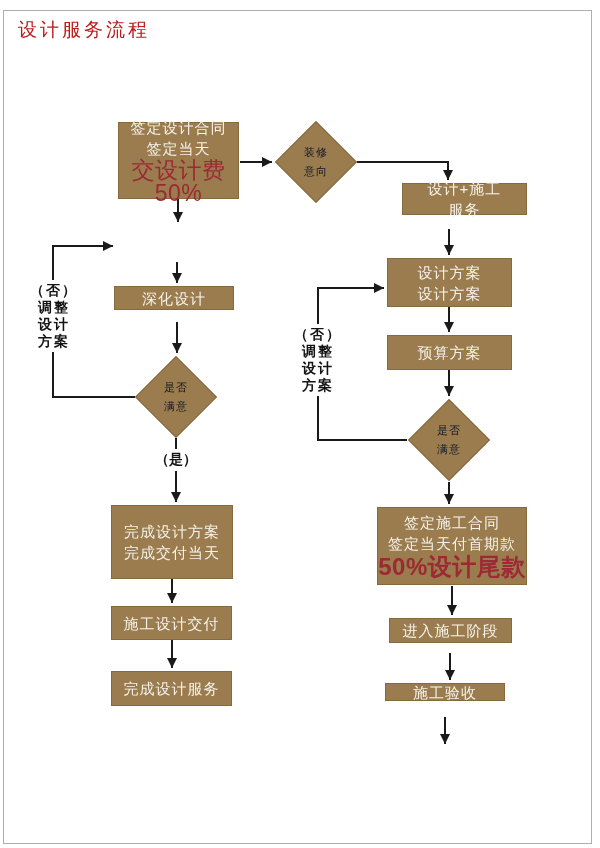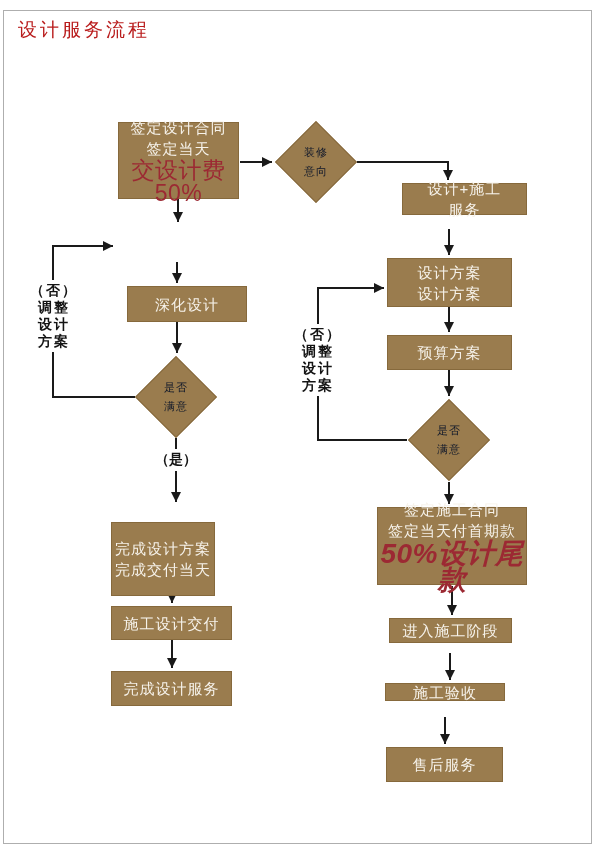--- a/index.html
+++ b/index.html
@@ -5,21 +5,21 @@
   html,body{margin:0;padding:0;background:#ffffff;}
   body{font-family:"Liberation Sans","DejaVu Sans",sans-serif;}
   #stage{position:relative;width:600px;height:848px;background:#ffffff;overflow:hidden;}
   #frame{position:absolute;left:3px;top:10px;width:589px;height:834px;border:1px solid #aeaeae;box-sizing:border-box;}
   #page-title{position:absolute;left:18px;top:17px;font-size:19px;letter-spacing:3px;color:#b91c1c;}
   #connectors{position:absolute;left:0;top:0;width:600px;height:848px;}
   .node{position:absolute;background:#9A7C4E;border:1px solid #86693C;box-sizing:border-box;
         color:#F6F2EA;display:flex;flex-direction:column;align-items:center;justify-content:center;
         text-align:center;font-size:15px;line-height:21px;letter-spacing:1px;z-index:2;}
   .node .fee{color:#9C2933;font-size:23px;line-height:23px;letter-spacing:0.5px;}
-  .node .fee.big{font-size:28px;line-height:26px;font-weight:bold;font-style:italic;}
+  .node .fee.big{font-size:24px;line-height:26px;font-weight:bold;}
   .diamond{position:absolute;width:58px;height:58px;z-index:2;}
   .diamond .shape{position:absolute;left:0;top:0;width:58px;height:58px;transform:rotate(45deg);
         background:#9A7C4E;border:1px solid #86693C;box-sizing:border-box;}
   .diamond .dlabel{position:absolute;left:-11px;top:0;width:80px;height:58px;display:flex;flex-direction:column;
         align-items:center;justify-content:center;color:#0f172a;font-size:11px;line-height:19px;letter-spacing:1px;}
   .v-label{position:absolute;background:#ffffff;color:#141414;font-weight:bold;font-size:14px;
         line-height:17px;text-align:center;letter-spacing:2px;padding:2px 0;z-index:3;}
   .yes-label{position:absolute;background:#ffffff;color:#141414;font-weight:bold;font-size:14px;
         text-align:center;z-index:3;}
 </style>
@@ -58,42 +58,42 @@
     </g>
   </svg>
 
   <div class="node" style="left:118px;top:122px;width:121px;height:77px">
     <span>签定设计合同</span>
     <span>签定当天</span>
     <span class="fee">交设计费50%</span>
   </div>
 
 
-  <div class="node" style="left:127px;top:286px;width:120px;height:36px">
+  <div class="node" style="left:114px;top:286px;width:120px;height:24px">
     <span>深化设计</span>
   </div>
 
   <div class="diamond" style="left:147px;top:368px">
     <div class="shape"></div>
     <div class="dlabel">
       <span>是否</span>
       <span>满意</span>
     </div>
   </div>
 
   <div class="yes-label" style="left:146px;top:451px;width:60px">（是）</div>
 
   <div class="v-label" style="left:29px;top:280px;width:50px">
     <div>（否）</div>
     <div>调整</div>
     <div>设计</div>
     <div>方案</div>
   </div>
 
-  <div class="node" style="left:111px;top:522px;width:104px;height:74px">
+  <div class="node" style="left:111px;top:505px;width:122px;height:74px">
     <span>完成设计方案</span>
     <span>完成交付当天</span>
   </div>
 
   <div class="node" style="left:111px;top:606px;width:121px;height:34px">
     <span>施工设计交付</span>
   </div>
 
   <div class="node" style="left:111px;top:671px;width:121px;height:35px">
     <span>完成设计服务</span>
@@ -143,16 +143,13 @@
   </div>
 
   <div class="node" style="left:389px;top:618px;width:123px;height:25px">
     <span>进入施工阶段</span>
   </div>
 
   <div class="node" style="left:385px;top:683px;width:120px;height:18px">
     <span>施工验收</span>
   </div>
 
-  <div class="node" style="left:386px;top:747px;width:117px;height:35px">
-    <span>售后服务</span>
-  </div>
 </div>
 
 </body></html>

